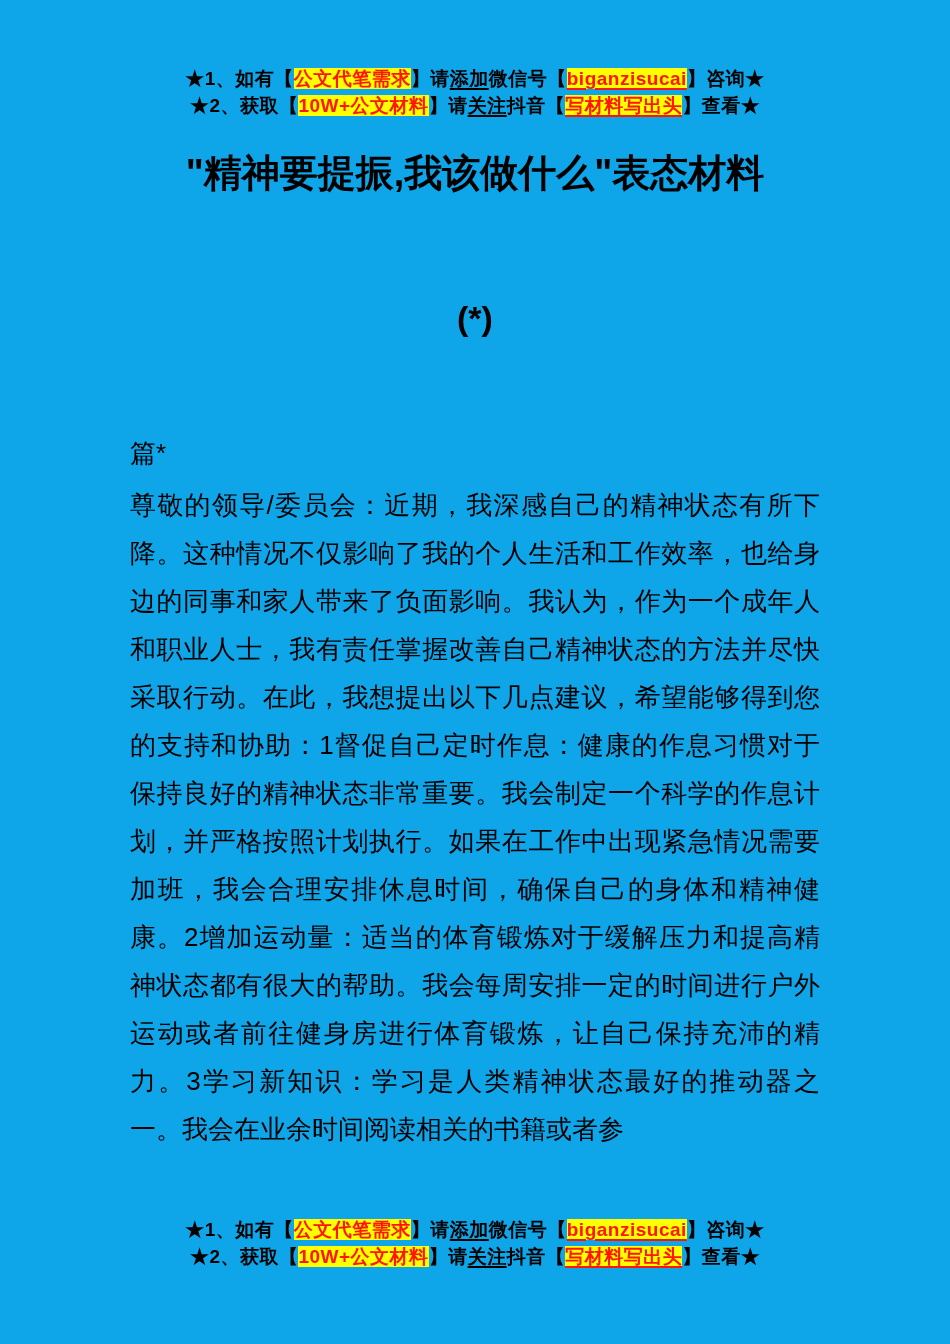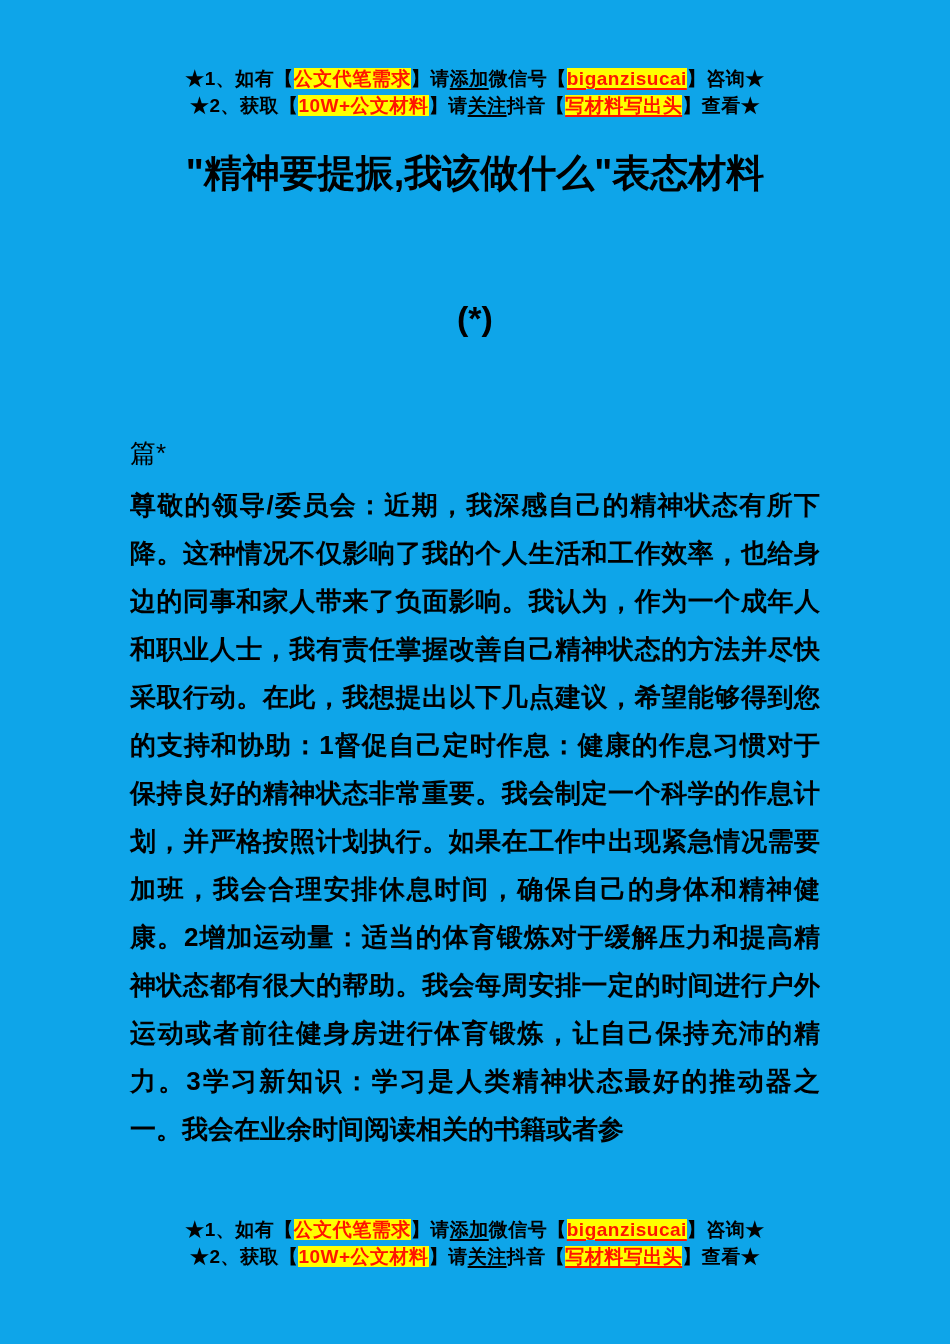--- a/index.html
+++ b/index.html
@@ -68,21 +68,20 @@
     color: #000000;
   }
   .lead {
     margin: 88px 0 0 0;
   }
   .para {
     margin: 4px 0 0 0;
     text-align: justify;
     text-justify: inter-ideograph;
     overflow-wrap: break-word;
-    font-weight: bold;
   }
 </style>
 </head>
 <body>
 
 <div class="page">
 
   <div class="promo promo-header">
     <div class="promo-line">
       <span>★1、如有【</span><span class="hl">公文代笔需求</span><span>】请</span><span class="ul">添加</span><span>微信号【</span><span class="hl ul">biganzisucai</span><span>】咨询★</span>

